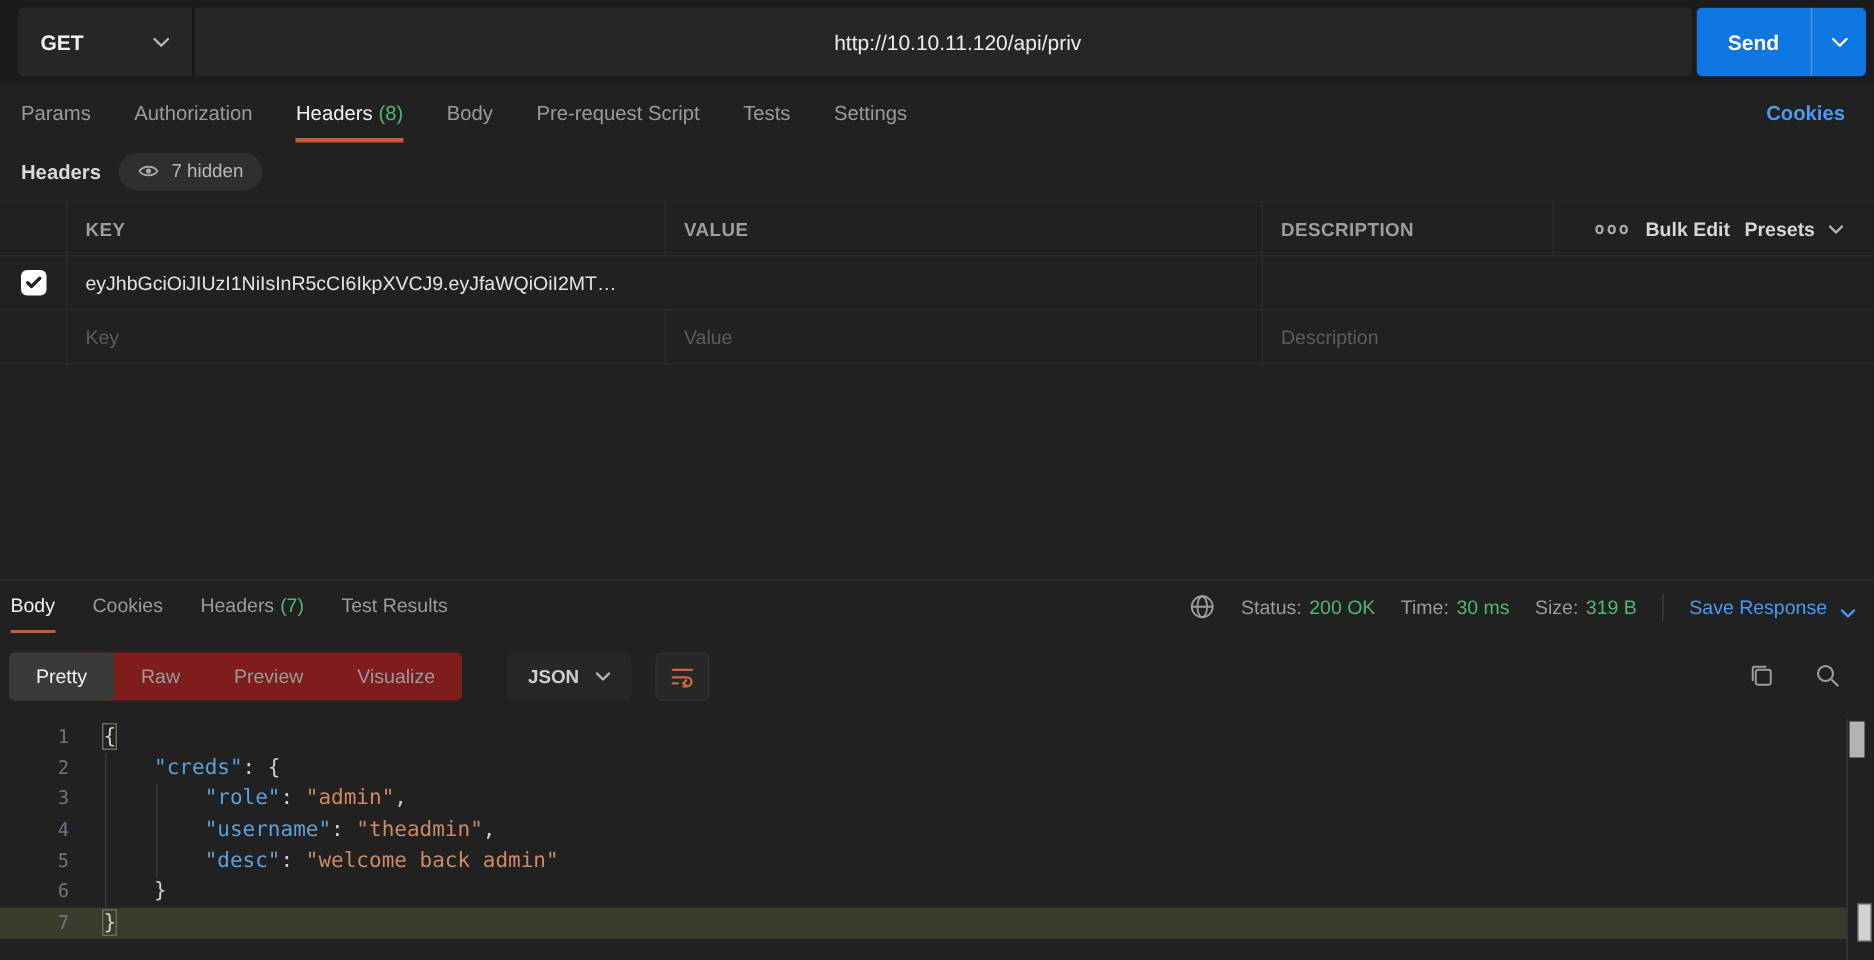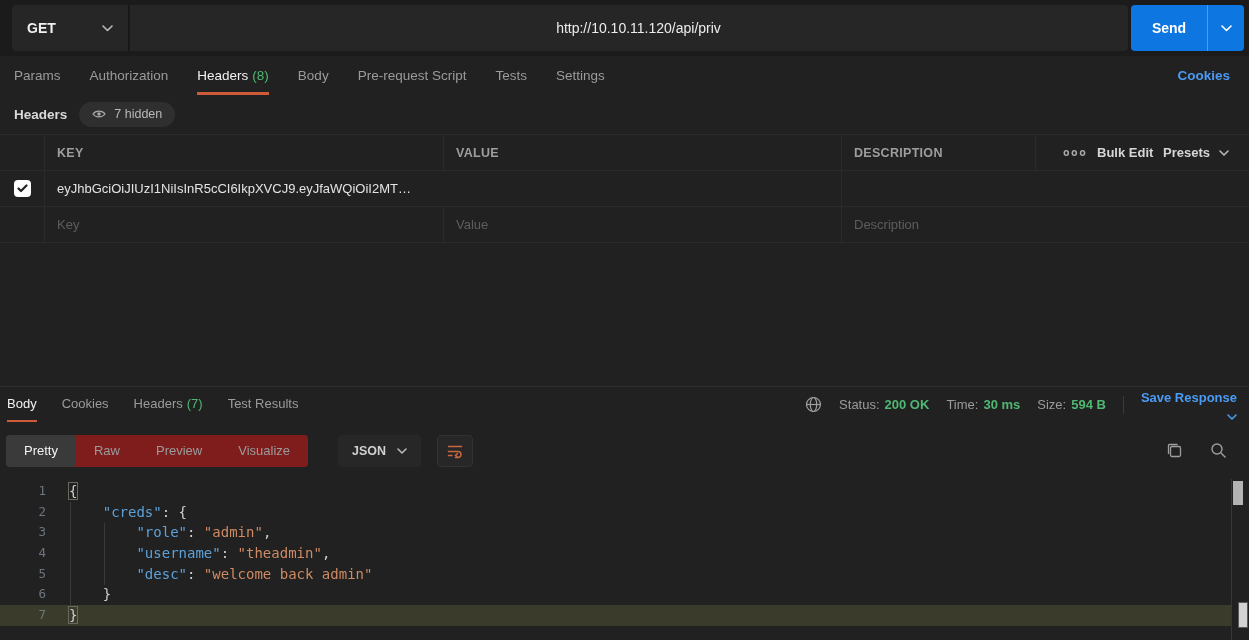--- a/index.html
+++ b/index.html
@@ -57,23 +57,23 @@
     justify-content:center;cursor:pointer;}
   .placeholder{color:#5d5d5d;}
   .val-text{color:#e4e4e4;}
   
   .response{position:absolute;top:386px;left:0;right:0;bottom:0;border-top:1px solid #2e2e2e;}
   .resp-head{height:35px;display:flex;align-items:stretch;padding:0 12px 0 7px;}
   .rsp-tab{margin-right:25px;font-size:13px;color:#9b9b9b;line-height:33px;cursor:pointer;white-space:nowrap;}
   .rsp-tab.active{color:#f2f2f2;border-bottom:2px solid var(--accent-orange);}
   .status-area{margin-left:auto;display:flex;align-items:center;gap:17px;font-size:13px;color:#9b9b9b;white-space:nowrap;}
   .stat-pair{display:flex;gap:5px;align-items:center;cursor:default;}
-  .green{color:var(--success-green);font-weight:bold;}
+  .green{color:var(--success-green);}
   .vdiv{width:1px;height:18px;background:#3a3a3a;}
-  .save-response{color:var(--link-blue);font-weight:700;display:flex;align-items:flex-end;gap:9px;cursor:pointer;flex-direction:column;}
+  .save-response{color:var(--link-blue);font-weight:400;display:flex;align-items:flex-end;gap:9px;cursor:pointer;}
   
   .view-bar{height:45px;display:flex;align-items:center;padding:0 22px 0 6px;margin-top:6px;}
   .seg{display:flex;align-items:center;background:#7f1d1d;border-radius:4px;height:32px;}
   .seg-item{padding:0 18px;height:32px;line-height:32px;font-size:13px;color:#9b9b9b;cursor:pointer;}
   .seg-item.active{background:#3a3a3a;color:#f2f2f2;border-radius:4px;}
   .fmt-select{margin-left:30px;height:32px;background:#272727;border-radius:4px;display:flex;align-items:center;
     gap:11px;padding:0 14px;font-size:12.5px;font-weight:700;color:#d0d0d0;cursor:pointer;}
   .wrap-btn{margin-left:16px;width:36px;height:32px;background:#272727;border:1px solid #323232;border-radius:4px;
     display:flex;align-items:center;justify-content:center;cursor:pointer;}
   .right-icons{margin-left:auto;display:flex;align-items:center;gap:27px;}
@@ -197,21 +197,21 @@
       <span class="stat-pair">
           <span>Status:</span>
           <span class="green">200 OK</span>
         </span>
       <span class="stat-pair">
           <span>Time:</span>
           <span class="green">30 ms</span>
         </span>
       <span class="stat-pair">
           <span>Size:</span>
-          <span class="green">594 B</span>
+          <span class="green">319 B</span>
         </span>
       <span class="vdiv"></span>
       <span class="save-response">
         <span>Save Response</span>
         <svg class="chev blue" width="10" height="6" viewBox="0 0 10 6">
             <path d="M1 1 L5 5 L9 1"></path>
           </svg>
       </span>
     </div>
   </div>

